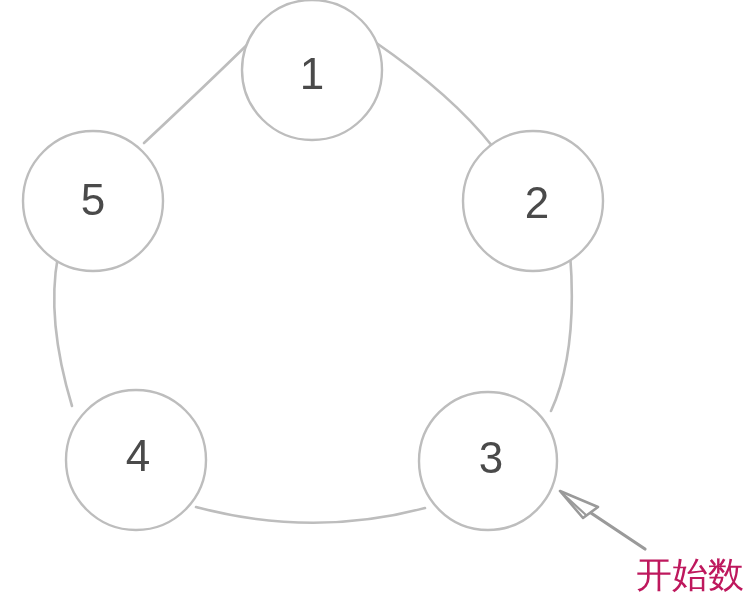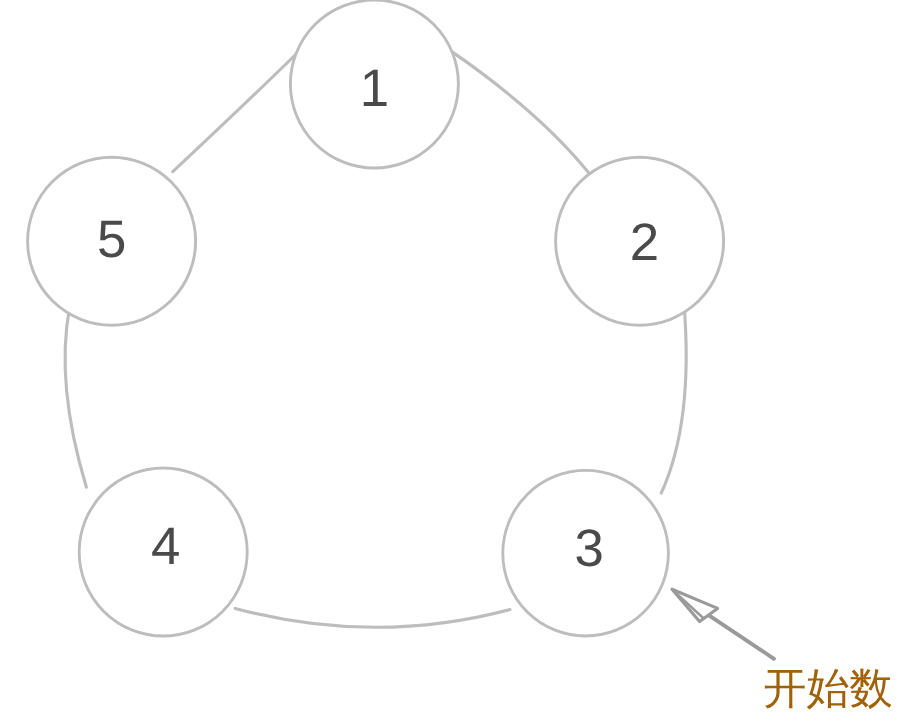--- a/index.html
+++ b/index.html
@@ -35,21 +35,21 @@
     line-height: 1;
     text-align: center;
     pointer-events: none;
     -webkit-font-smoothing: antialiased;
   }
   .annotation-text {
     position: absolute;
     font-family: "DejaVu Sans", "Liberation Sans", sans-serif;
     font-size: 36px;
     font-weight: 400;
-    color: #a16207;
+    color: #be185d;
     line-height: 1;
     white-space: nowrap;
   }
 </style>
 </head>
 <body>
 
 <div id="canvas">
 
   <svg id="ring-svg" viewBox="0 0 751 603" xmlns="http://www.w3.org/2000/svg">

